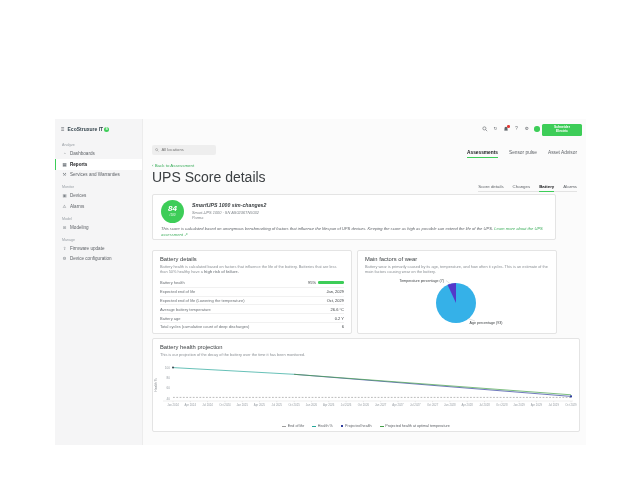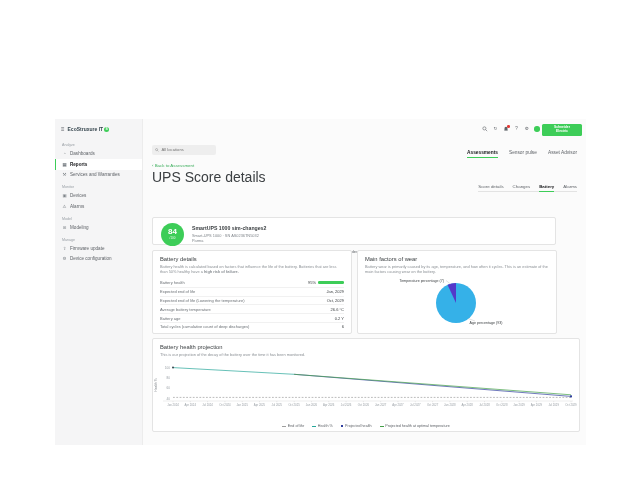--- a/index.html
+++ b/index.html
@@ -39,21 +39,21 @@
   .subtabs { position:absolute; top:65px; right:9px; display:flex; gap:9px; font-size:4.4px; color:#5f6368; border-bottom:0.8px solid #e3e3e3; padding-bottom:2px; }
   .subtab { cursor:pointer; position:relative; }
   .subtab.active { color:#202124; font-weight:bold; }
   .subtab.active::after { content:""; position:absolute; left:0; right:0; bottom:-2.8px; height:1.3px; background:#3dcd58; }
 
   .card { position:absolute; background:#ffffff; border:0.8px solid #e4e4e4; border-radius:2px; }
   .card-title { position:absolute; left:7px; top:5px; font-size:5.8px; color:#3c4043; }
   .card-desc { position:absolute; left:7px; top:13px; right:7px; font-size:3.9px; color:#8a8f94; line-height:1.35; }
 
   
-  #score-card { left:9px; top:98px; width:404px; height:28px; }
+  #score-card { left:9px; top:75px; width:404px; height:46px;font-style:italic; }
   .score-circle { position:absolute; left:8px; top:5px; width:23px; height:23px; border-radius:50%; background:#3dcd58; color:#fff; text-align:center; }
   .score-num { font-size:8px; font-weight:bold; margin-top:4.5px; line-height:1; }
   .score-max { font-size:3px; opacity:.9; }
   .device-name { position:absolute; left:39px; top:7px; font-size:5.2px; font-weight:bold; color:#3c4043; }
   .device-sub { position:absolute; left:39px; top:14.5px; font-size:3.9px; color:#80868b; }
   .device-loc { position:absolute; left:39px; top:20px; font-size:3.9px; color:#80868b; }
   .score-desc { position:absolute; left:8px; top:31px; right:8px; font-size:4.1px; color:#5f6368; line-height:1.4; }
   .green-link { color:#3dae5c; cursor:pointer; }
 
   

